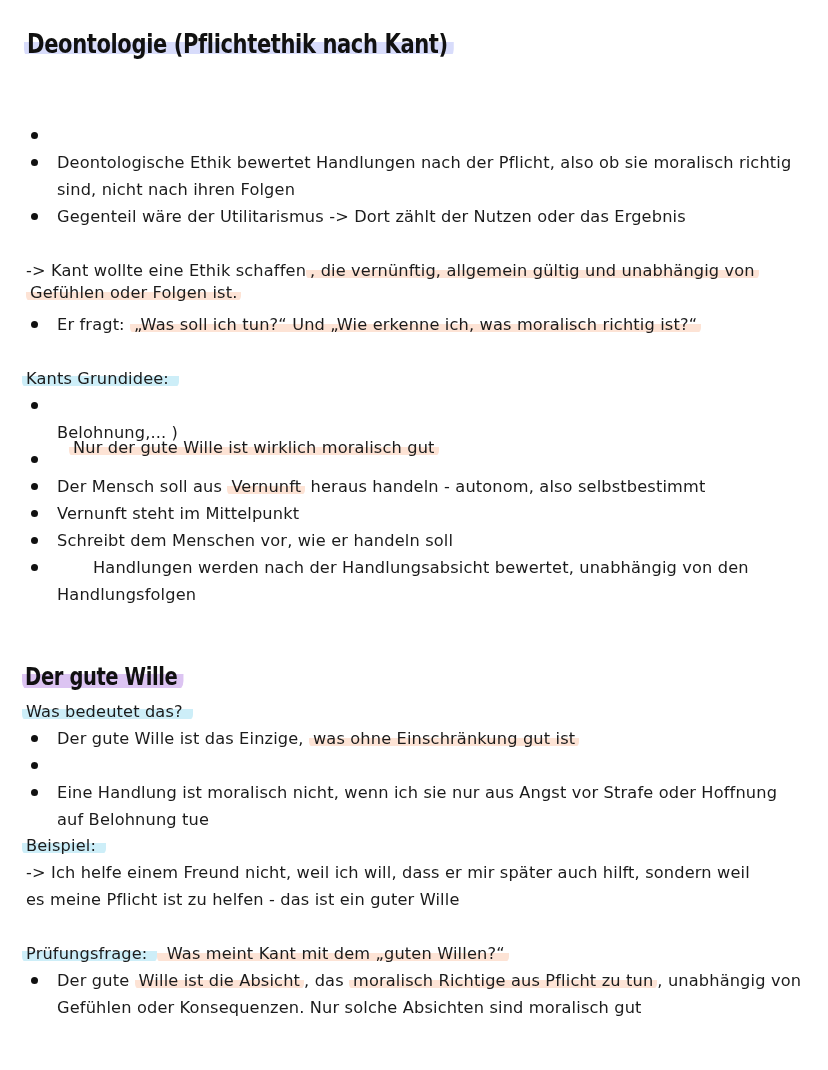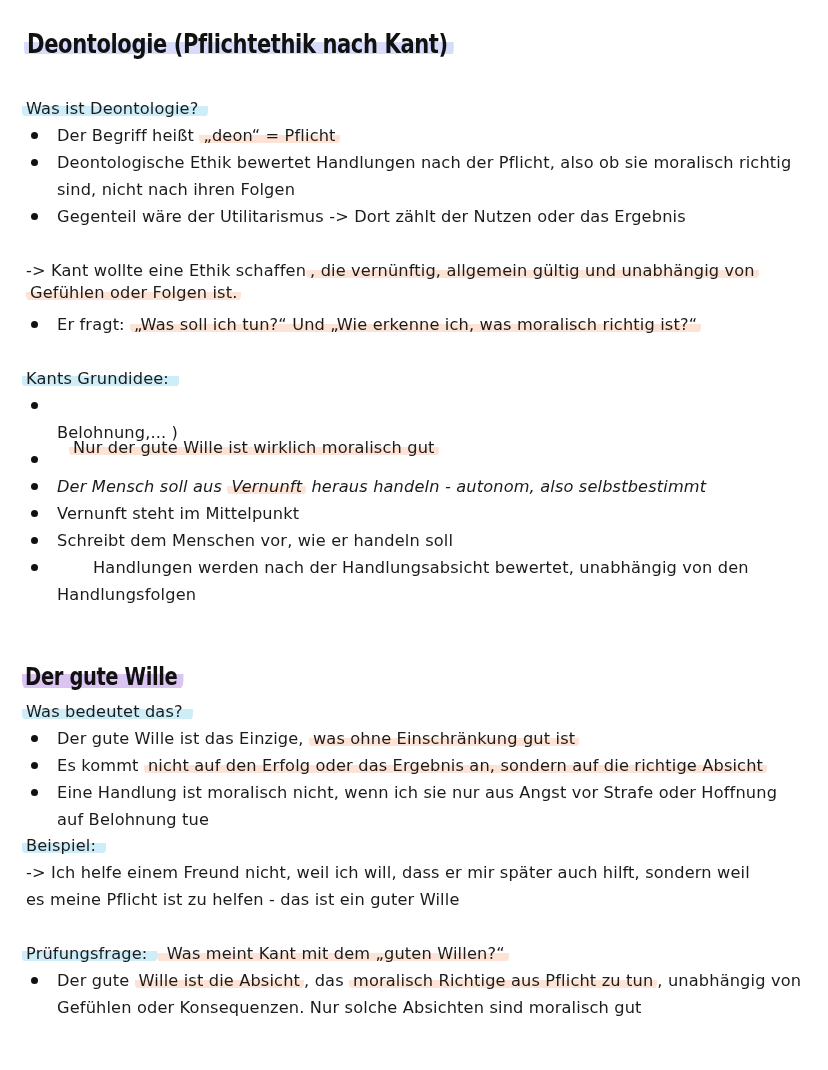--- a/index.html
+++ b/index.html
@@ -31,28 +31,22 @@
 </style>
 </head>
 <body>
 
 <div class="page">
 
   <div class="title title-main">
     <span class="hl">Deontologie (Pflichtethik nach Kant)</span>
   </div>
 
-  <div class="line" style="left:26px; top:98px;">
-    <span class="hb">Was ist Deontologie?</span>
-  </div>
 
   <div class="bullet" style="left:31px; top:132px;"></div>
-  <div class="line" style="left:57px; top:125px;">
-    <span>Der Begriff heißt </span><span class="ho">„deon“ = Pflicht</span>
-  </div>
 
   <div class="bullet" style="left:31px; top:159px;"></div>
   <div class="line" style="left:57px; top:152px;">
     <span>Deontologische Ethik bewertet Handlungen nach der Pflicht, also ob sie moralisch richtig</span>
   </div>
   <div class="line" style="left:57px; top:179px;">
     <span>sind, nicht nach ihren Folgen</span>
   </div>
 
   <div class="bullet" style="left:31px; top:213px;"></div>
@@ -80,21 +74,21 @@
   <div class="line" style="left:57px; top:422px;">
     <span>Belohnung,... )</span>
   </div>
 
   <div class="bullet" style="left:31px; top:456px;"></div>
   <div class="line" style="left:57px; top:437px;margin-left:12px;">
     <span class="ho">Nur der gute Wille ist wirklich moralisch gut</span>
   </div>
 
   <div class="bullet" style="left:31px; top:483px;"></div>
-  <div class="line" style="left:57px; top:476px;font-style:italic;">
+  <div class="line" style="left:57px; top:476px;">
     <span>Der Mensch soll aus </span><span class="ho">Vernunft</span><span> heraus handeln - autonom, also selbstbestimmt</span>
   </div>
 
   <div class="bullet" style="left:31px; top:510px;"></div>
   <div class="line" style="left:57px; top:503px;">
     <span>Vernunft steht im Mittelpunkt</span>
   </div>
 
   <div class="bullet" style="left:31px; top:537px;"></div>
   <div class="line" style="left:57px; top:530px;">
@@ -116,23 +110,20 @@
   <div class="line" style="left:26px; top:701px;">
     <span class="hb">Was bedeutet das?</span>
   </div>
 
   <div class="bullet" style="left:31px; top:735px;"></div>
   <div class="line" style="left:57px; top:728px;">
     <span>Der gute Wille ist das Einzige, </span><span class="ho">was ohne Einschränkung gut ist</span>
   </div>
 
   <div class="bullet" style="left:31px; top:762px;"></div>
-  <div class="line" style="left:57px; top:755px;">
-    <span>Es kommt </span><span class="ho">nicht auf den Erfolg oder das Ergebnis an, sondern auf die richtige Absicht</span>
-  </div>
 
   <div class="bullet" style="left:31px; top:789px;"></div>
   <div class="line" style="left:57px; top:782px;">
     <span>Eine Handlung ist moralisch nicht, wenn ich sie nur aus Angst vor Strafe oder Hoffnung</span>
   </div>
   <div class="line" style="left:57px; top:809px;">
     <span>auf Belohnung tue</span>
   </div>
 
   <div class="line" style="left:26px; top:835px;">

